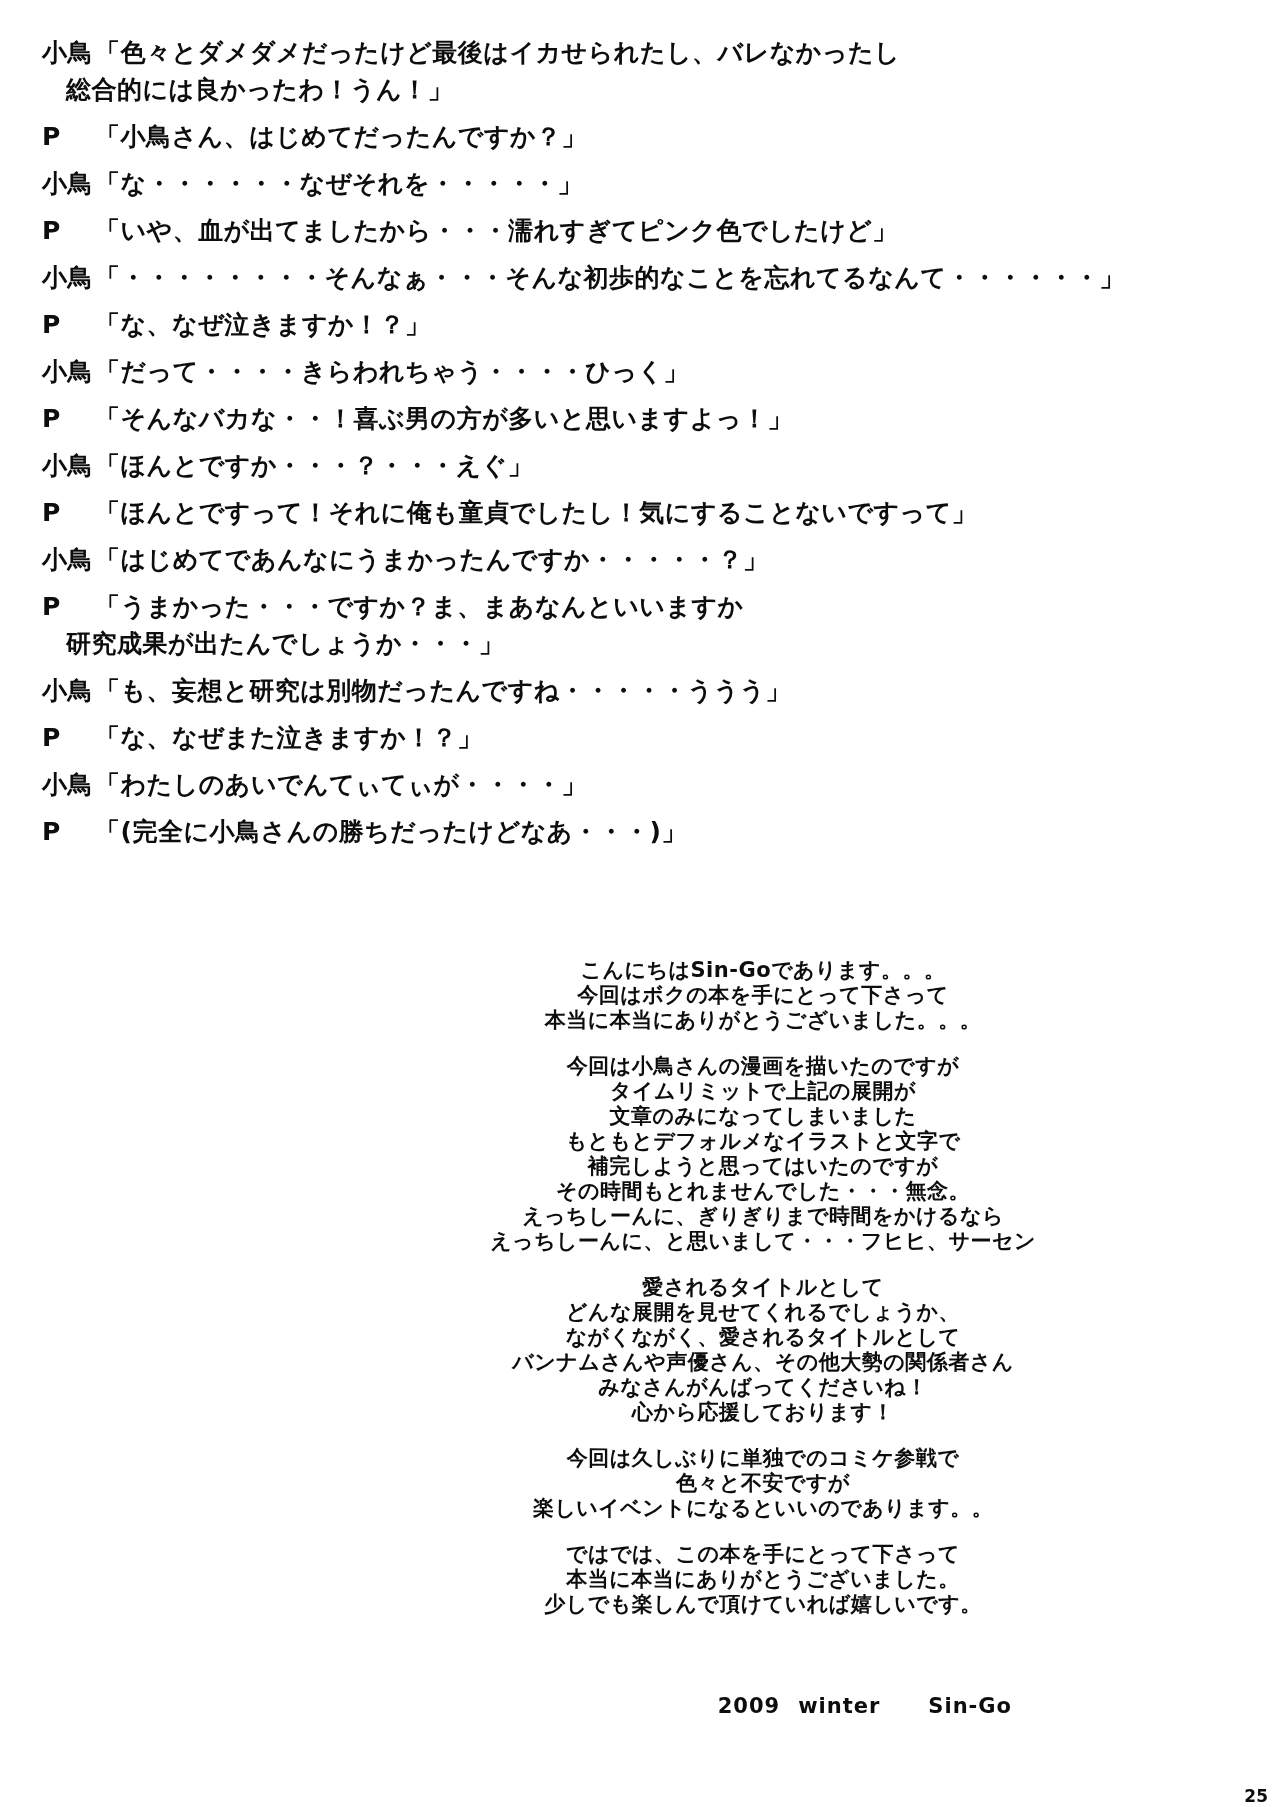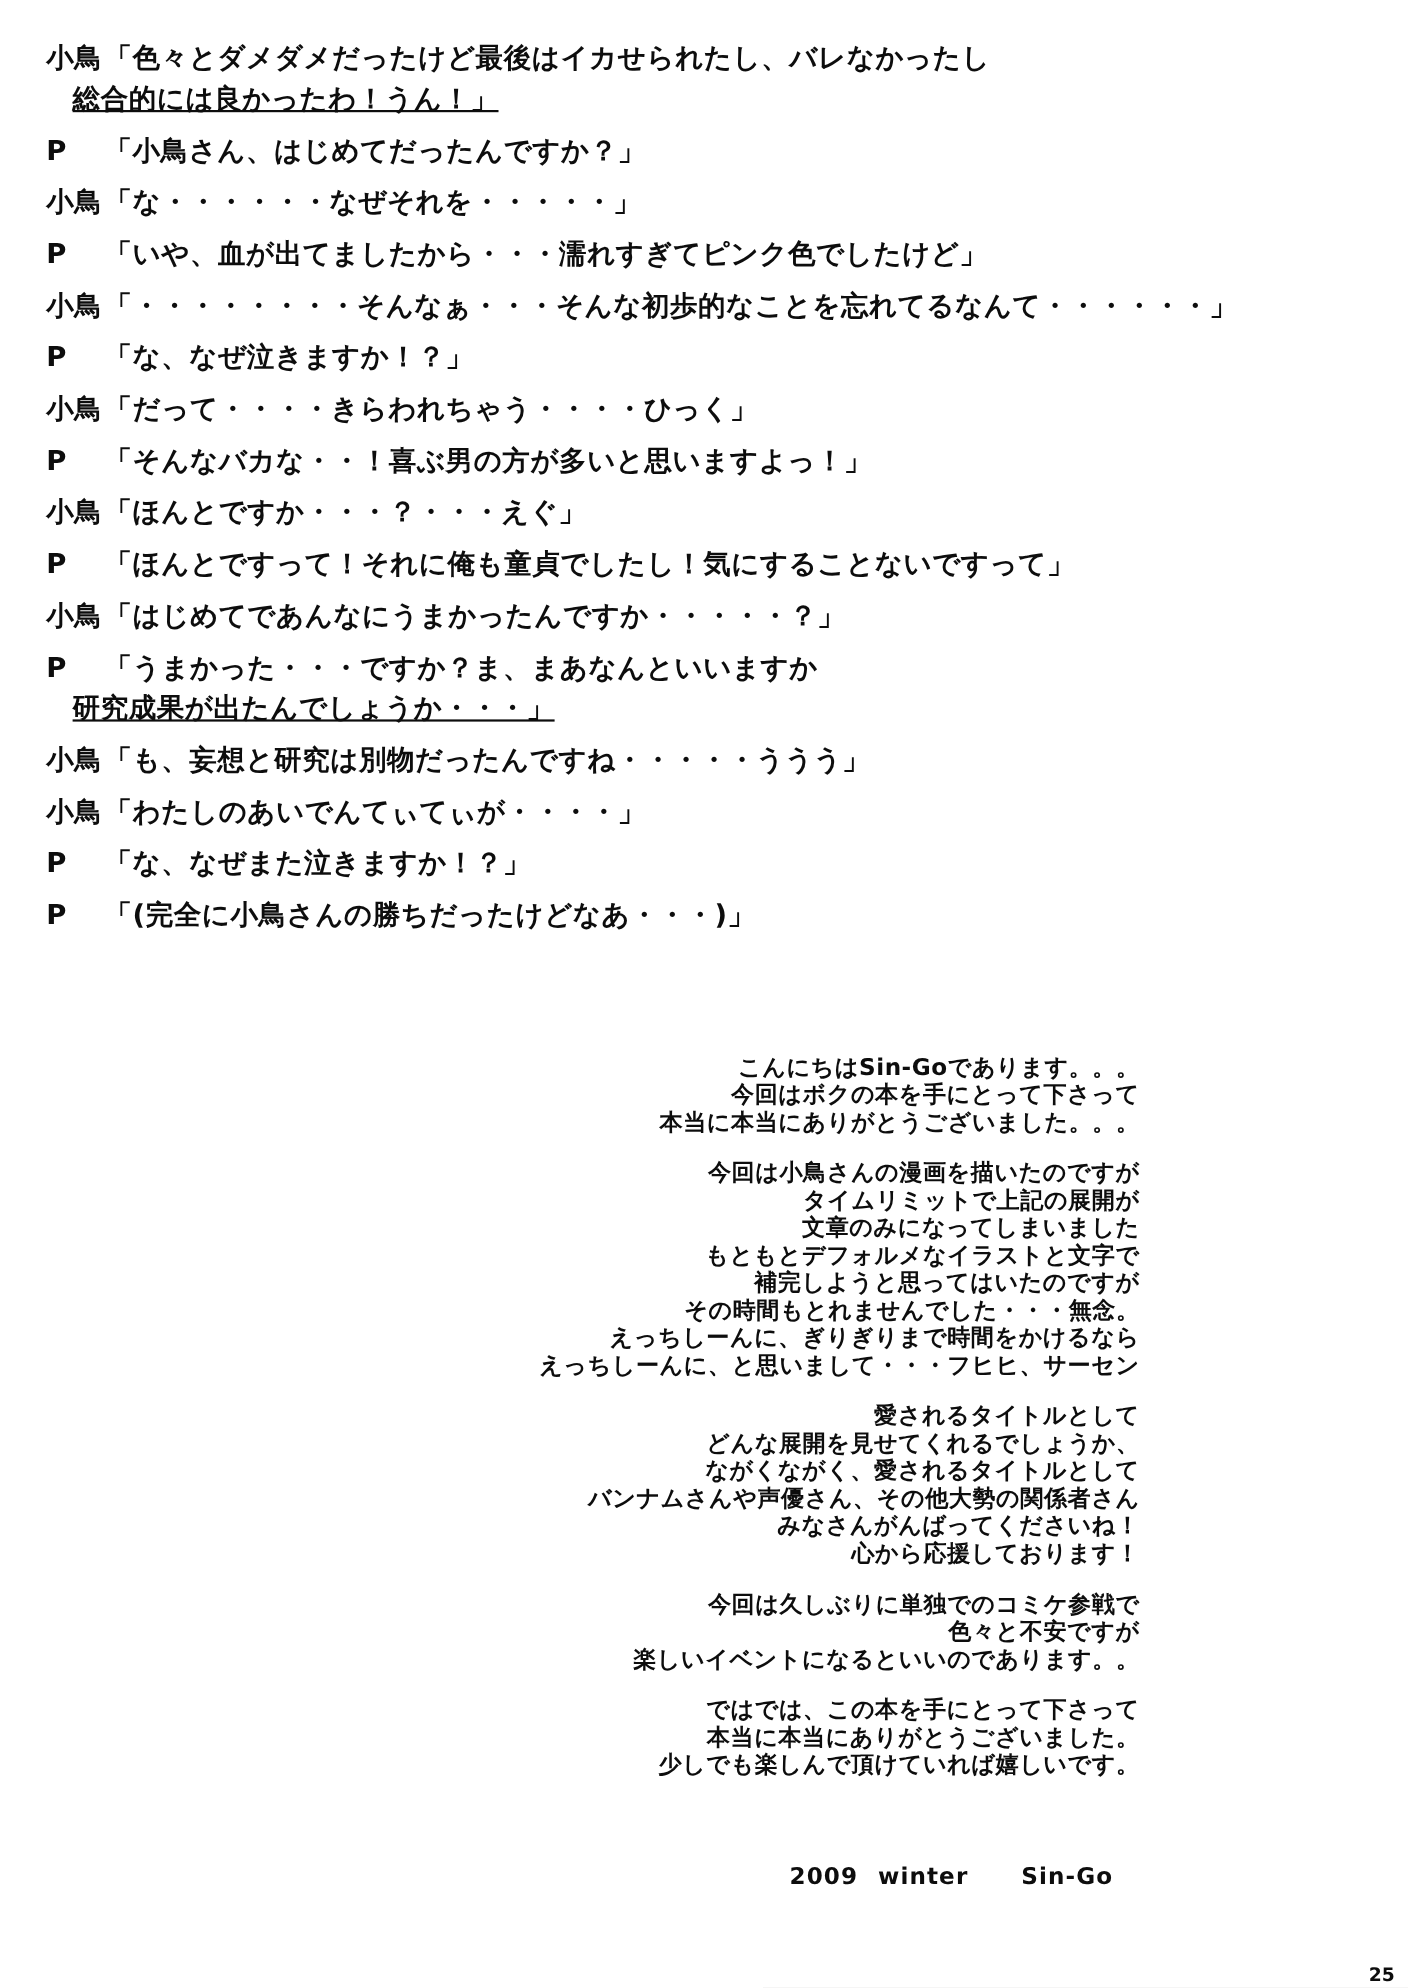--- a/index.html
+++ b/index.html
@@ -17,33 +17,33 @@
   .dialogue {
     position:absolute;
     left:42px; top:34px;
     width:1180px;
     font-size:25px;
     line-height:37px;
     letter-spacing:0.5px;
   }
   .drow { margin-bottom:10px; }
   .dline { white-space:pre; }
-  .dline.cont { padding-left:24px;text-decoration:underline; }
+  .dline.cont { padding-left:24px; }
   .speaker { display:inline-block; min-width:53px; }
   
   .afterword {
     position:absolute;
     top:958px; right:244px;
     text-align:right;
     font-size:21px;
     line-height:25px;
     letter-spacing:0.5px;
   }
   .apara { margin-bottom:21px; }
-  .aline { white-space:pre; }
+  .aline { white-space:pre;text-align:center; }
   
   .footer {
     position:absolute;
     top:1694px; right:268px;
     font-size:21px;
     letter-spacing:1px;
     white-space:pre;
   }
   .footer .sep-sm { display:inline-block; width:18px; }
   .footer .sep-lg { display:inline-block; width:48px; }
@@ -96,24 +96,24 @@
         <div class="dline"><span class="speaker">小鳥</span><span>「はじめてであんなにうまかったんですか・・・・・？」</span></div>
       </div>
       <div class="drow">
         <div class="dline"><span class="speaker">P</span><span>「うまかった・・・ですか？ま、まあなんといいますか</span></div>
         <div class="dline cont">研究成果が出たんでしょうか・・・」</div>
       </div>
       <div class="drow">
         <div class="dline"><span class="speaker">小鳥</span><span>「も、妄想と研究は別物だったんですね・・・・・ううう」</span></div>
       </div>
       <div class="drow">
-        <div class="dline"><span class="speaker">小鳥</span><span>「わたしのあいでんてぃてぃが・・・・」</span></div>
+        <div class="dline"><span class="speaker">P</span><span>「な、なぜまた泣きますか！？」</span></div>
       </div>
       <div class="drow">
-        <div class="dline"><span class="speaker">P</span><span>「な、なぜまた泣きますか！？」</span></div>
+        <div class="dline"><span class="speaker">小鳥</span><span>「わたしのあいでんてぃてぃが・・・・」</span></div>
       </div>
       <div class="drow">
         <div class="dline"><span class="speaker">P</span><span>「(完全に小鳥さんの勝ちだったけどなあ・・・)」</span></div>
       </div>
     </div>
 
   <div class="afterword" id="afterword">
       <div class="apara">
         <div class="aline">こんにちはSin-Goであります。。。</div>
         <div class="aline">今回はボクの本を手にとって下さって</div>

